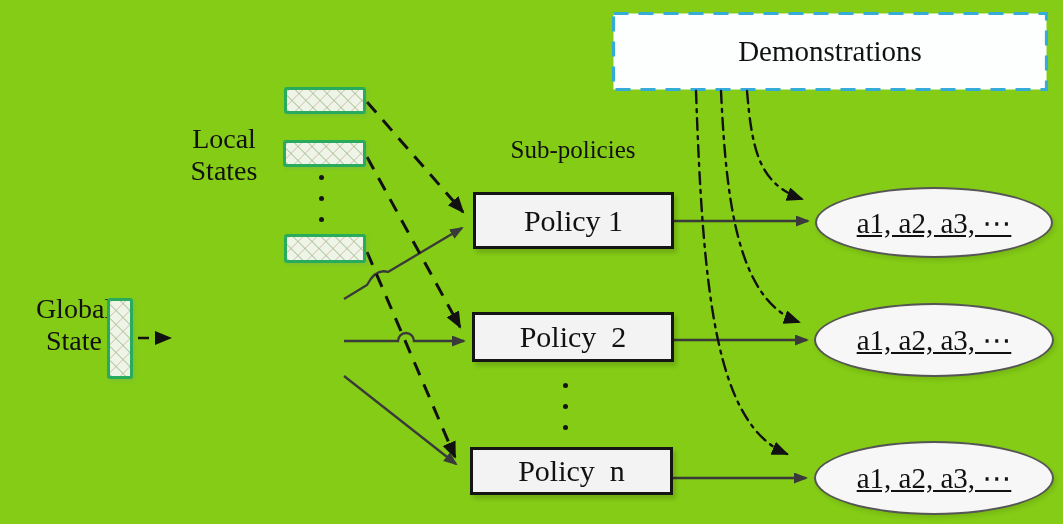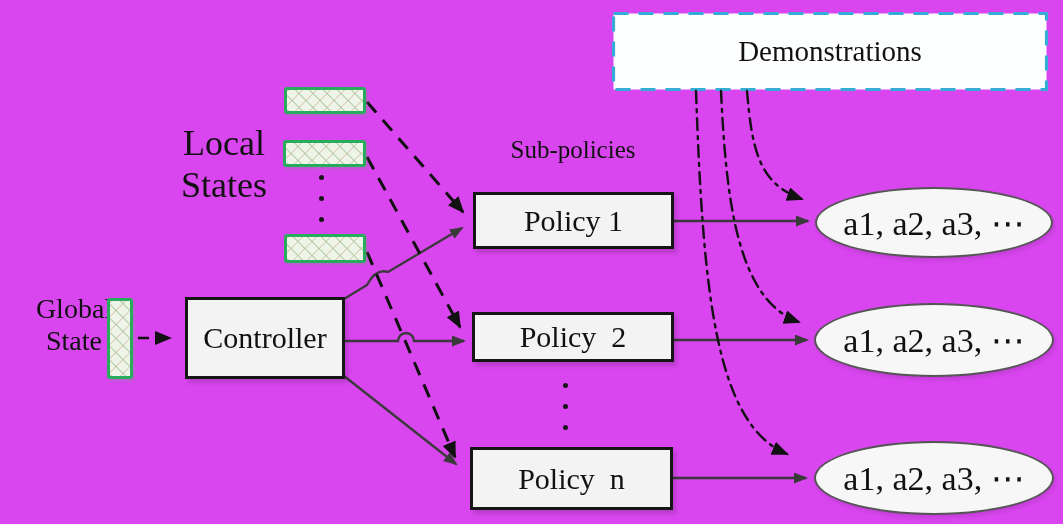--- a/index.html
+++ b/index.html
@@ -1,17 +1,17 @@
 <!DOCTYPE html>
 <html style="--demo-border: #35abd8; --state-border: #29ab5e; --state-fill: #eef5e8; --box-border: #151515; --box-fill: #f3f3f3; --ellipse-border: #555555; --ellipse-fill: #f7f7f7; --arrow-solid: #3a3a3a; --arrow-dashed: #111111;"><head>
 <meta charset="utf-8">
 <style>
   html,body { margin:0; padding:0; background:#ffffff; }
   .canvas {
-    position:relative; width:1063px; height:524px; background:#d946ef;
+    position:relative; width:1063px; height:524px; background:#84cc16;
     font-family:"Liberation Serif","DejaVu Serif",serif; color:#111;
     overflow:hidden;
   }
   .abs { position:absolute; }
 
   
   svg.arrows { left:0; top:0; }
   .ln { fill:none; }
   .solid   { stroke:var(--arrow-solid,#3a3a3a); stroke-width:2.3; }
   .dashed  { stroke:var(--arrow-dashed,#111111); stroke-width:3;   stroke-dasharray:14 10; }
@@ -40,21 +40,21 @@
   }
   .node .lbl { font-size:30px; white-space:pre; }
 
   
   .ellipse {
     box-sizing:border-box; background:var(--ellipse-fill,#f7f7f7);
     border:2px solid var(--ellipse-border,#555555); border-radius:50%;
     display:flex; align-items:center; justify-content:center;
     box-shadow:2px 3px 4px rgba(0,0,0,.10);
   }
-  .ellipse .lbl { font-size:34px; }
+  .ellipse .lbl { font-size:29px;text-decoration:underline; }
 
   
   .diagram-label { font-size:25px; text-align:center; white-space:pre-line; line-height:1.16; }
 
   
   .demo-label { display:flex; align-items:center; justify-content:center; font-size:29px; }
 
   
   .vdots { display:flex; flex-direction:column; align-items:center; gap:16px; }
   .vdots i { width:5px; height:5px; border-radius:50%; background:#151515; }
@@ -92,52 +92,49 @@
 
     <path class="ln dashdot" d="M747,91 C752,150 759,184 802,199" marker-end="url(#ah-dark)"></path>
     <path class="ln dashdot" d="M721,91 C726,195 736,300 799,322" marker-end="url(#ah-dark)"></path>
     <path class="ln dashdot" d="M696,91 C703,290 715,424 787,454" marker-end="url(#ah-dark)"></path>
   </svg>
 
   <div class="abs demo-label" style="left:612px; top:12px; width:436px; height:78px;">
     <span>Demonstrations</span>
   </div>
 
-  <div class="abs diagram-label" style="left:168px; top:123px; width:112px; font-size:36px;">Local
+  <div class="abs diagram-label" style="left:168px; top:123px; width:112px; font-size:28px;">Local
 States</div>
   <div class="abs state-rect" style="left:284px; top:87px;  width:82px; height:27px;"></div>
   <div class="abs state-rect" style="left:283px; top:140px; width:83px; height:27px;"></div>
   <div class="abs vdots" style="left:319px; top:175px;">
     <i></i>
       <i></i>
       <i></i>
   </div>
   <div class="abs state-rect" style="left:284px; top:234px; width:82px; height:29px;"></div>
 
   <div class="abs diagram-label" style="left:0px; top:293px; width:104px; font-size:28px;margin-left:22px;">Global
 State</div>
   <div class="abs state-rect" style="left:107px; top:298px; width:26px; height:81px;"></div>
 
-  <div class="abs node" style="left:185px; top:297px; width:160px; height:82px;">
-    <span class="lbl">Controller</span>
-  </div>
 
   <div class="abs diagram-label" style="left:463px; top:135px; width:220px;">Sub-policies</div>
   <div class="abs node" style="left:473px; top:192px; width:201px; height:57px;">
     <span class="lbl">Policy 1</span>
   </div>
   <div class="abs node" style="left:472px; top:312px; width:202px; height:50px;">
     <span class="lbl">Policy  2</span>
   </div>
   <div class="abs vdots" style="left:563px; top:383px;">
     <i></i>
       <i></i>
       <i></i>
   </div>
-  <div class="abs node" style="left:470px; top:447px; width:203px; height:63px;">
+  <div class="abs node" style="left:470px; top:447px; width:203px; height:48px;">
     <span class="lbl">Policy  n</span>
   </div>
 
   <div class="abs ellipse" style="left:815px; top:187px; width:238px; height:71px;">
     <span class="lbl">a1, a2, a3, ⋯</span>
   </div>
   <div class="abs ellipse" style="left:814px; top:303px; width:240px; height:74px;">
     <span class="lbl">a1, a2, a3, ⋯</span>
   </div>
   <div class="abs ellipse" style="left:814px; top:441px; width:240px; height:74px;">

